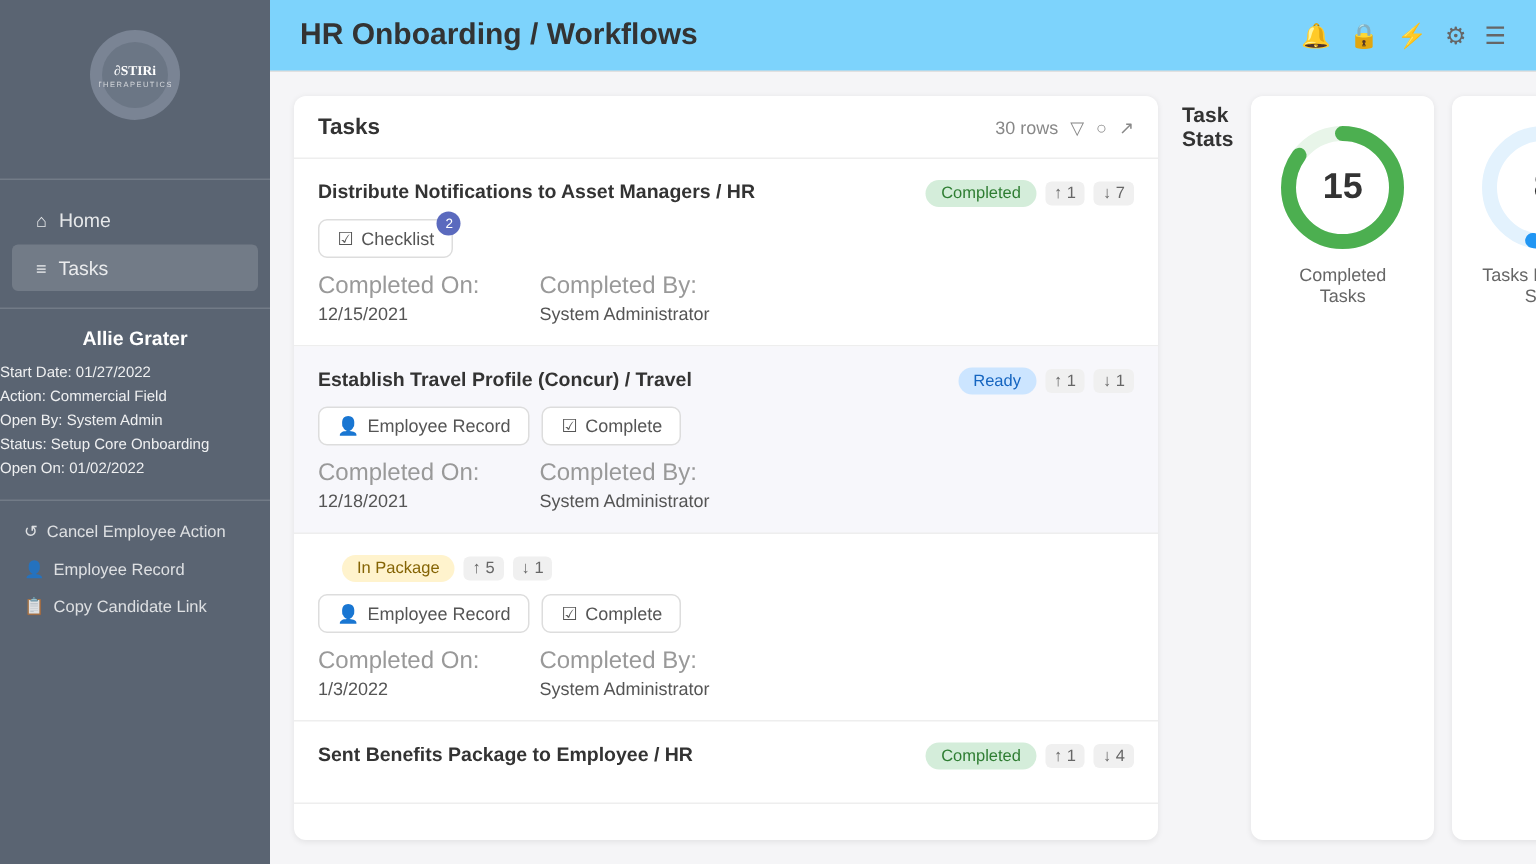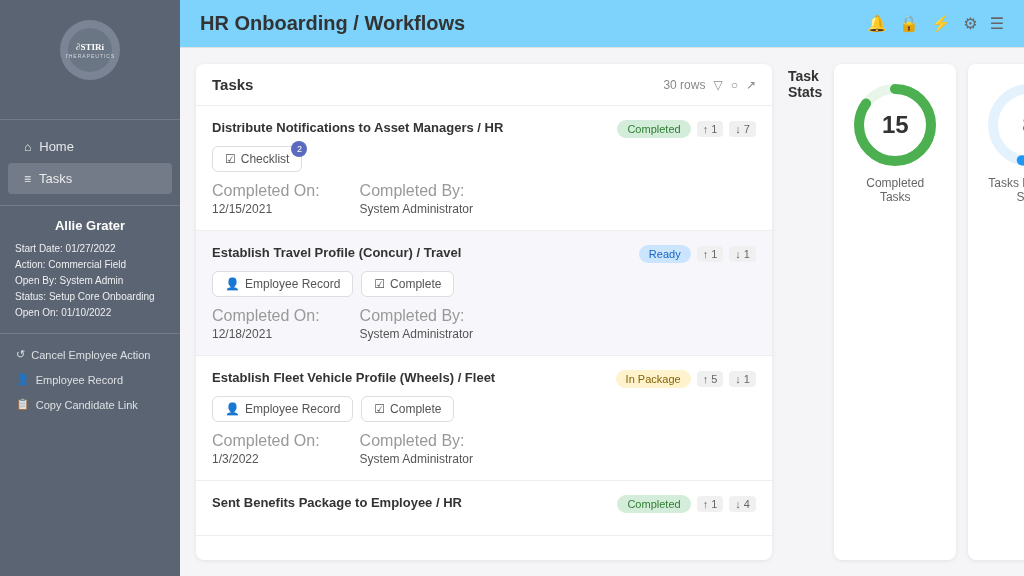--- a/index.html
+++ b/index.html
@@ -47,21 +47,21 @@
       font-size: 13px;
       cursor: pointer;
       border-radius: 4px;
       margin: 1px 8px;
     }
     .nav-item.active { background: rgba(255,255,255,0.15); }
     .nav-icon { font-size: 12px; }
 
     .user-section {
       width: 100%;
-      padding: 12px 15px;
+      padding: 12px 0;
       border-top: 1px solid rgba(255,255,255,0.15);
       border-bottom: 1px solid rgba(255,255,255,0.15);
     }
     .user-name {
       color: white;
       font-size: 13px;
       font-weight: 600;
       text-align: center;
       margin-bottom: 8px;
     }
@@ -324,21 +324,21 @@
     </div>
   </div>
 
   <div class="user-section">
     <div class="user-name">Allie Grater</div>
     <div class="user-meta">
       <div><span>Start Date: </span><span>01/27/2022</span></div>
       <div><span>Action: </span><span>Commercial Field</span></div>
       <div><span>Open By: </span><span>System Admin</span></div>
       <div><span>Status: </span><span>Setup Core Onboarding</span></div>
-      <div><span>Open On: </span><span>01/10/2022</span></div>
+      <div><span>Open On: </span><span>01/02/2022</span></div>
     </div>
   </div>
 
   <div class="sidebar-actions">
     <div class="sidebar-action">
       <span>↺</span>
       <span>Cancel Employee Action</span>
     </div>
     <div class="sidebar-action">
       <span>👤</span>
@@ -433,21 +433,20 @@
             </div>
             <div class="task-meta-item">
               <span class="meta-label">Completed By:</span>
               <span class="meta-value">System Administrator</span>
             </div>
           </div>
         </div>
 
         <div class="task-item">
           <div class="task-row-top">
-            <span class="task-name">Establish Fleet Vehicle Profile (Wheels) / Fleet</span>
             <div class="task-badges">
               <span class="badge badge-inprogress">In Package</span>
               <span class="arrow-badge">↑ 5</span>
               <span class="arrow-badge">↓ 1</span>
             </div>
           </div>
           <div class="task-actions">
             <div class="task-action-btn">
               <span>👤</span>
               <span>Employee Record</span>

